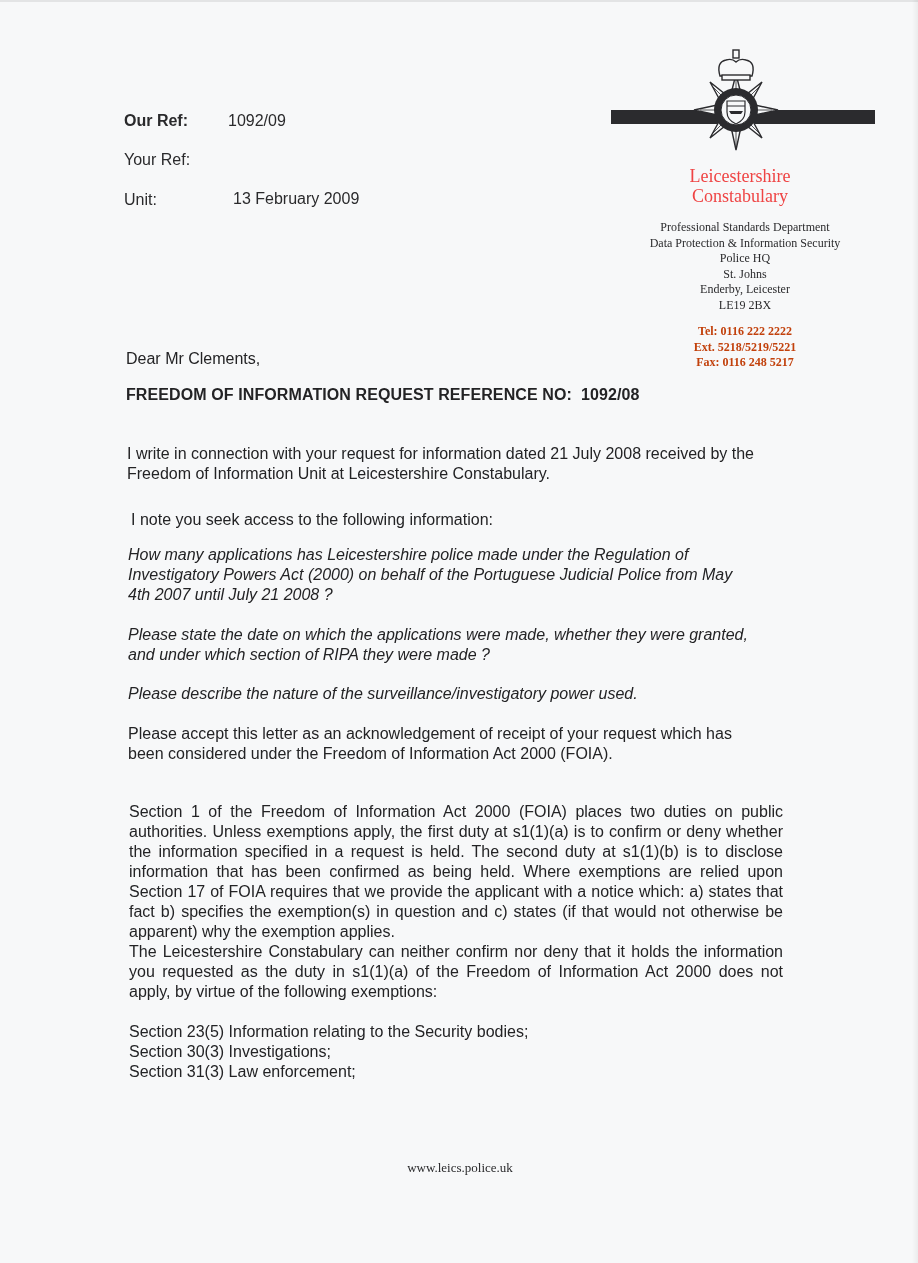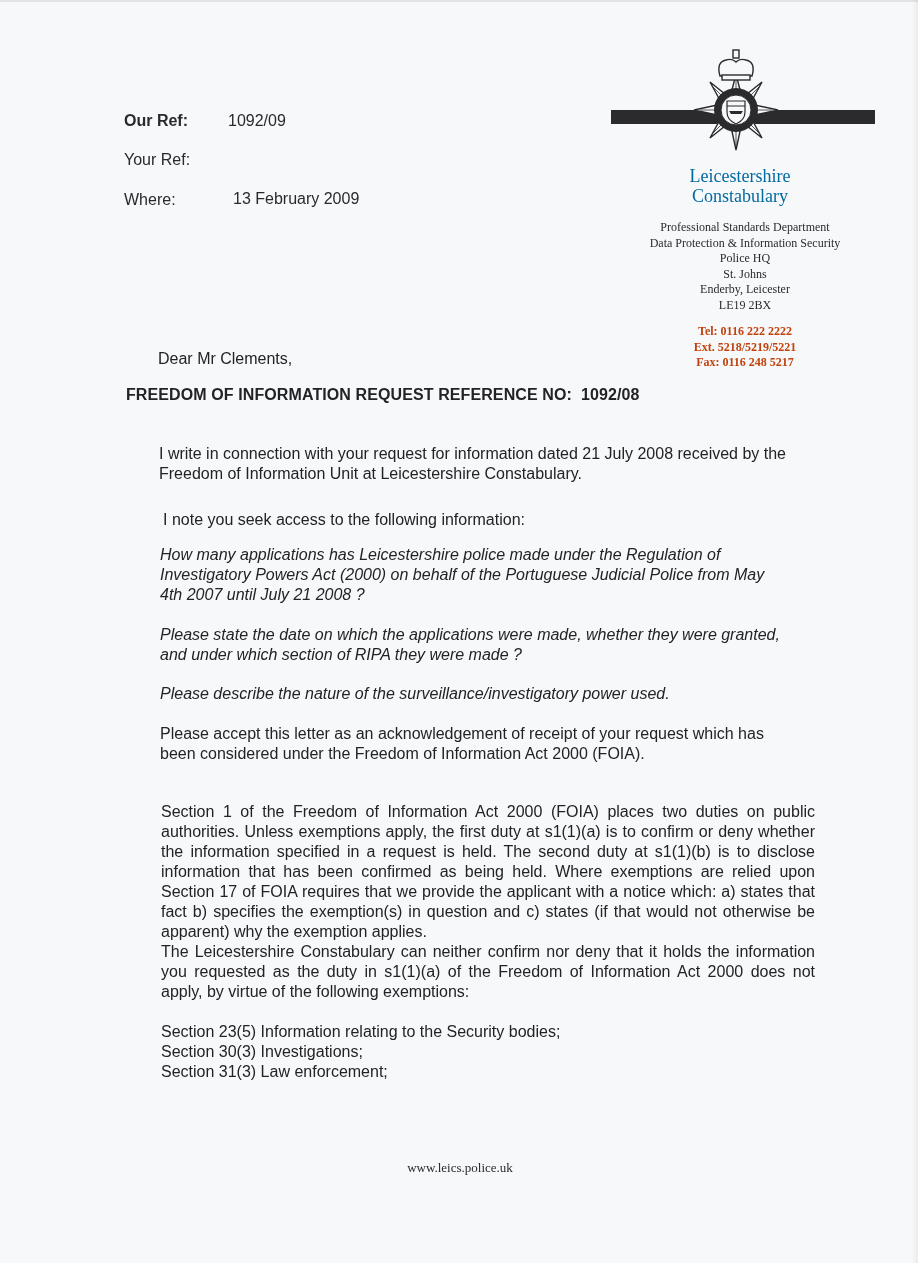--- a/index.html
+++ b/index.html
@@ -26,36 +26,35 @@
     
     .logo-bar {
       left: 611px; top: 110px; width: 264px; height: 14px;
       background: #2b2b2e;
     }
     .badge {
       left: 686px; top: 46px; width: 100px; height: 126px;
     }
     .org-name {
       left: 640px; top: 166px; width: 200px;
-      text-align: center; font-size: 18px; line-height: 20px; color: #0369a1;
+      text-align: center; font-size: 18px; line-height: 20px; color: #ef4444;
     }
     .address {
       left: 628px; top: 220px; width: 234px;
       text-align: center; font-size: 12px; line-height: 15.6px; color: #2a2a2c;
     }
     .contacts {
       left: 628px; top: 324px; width: 234px;
       text-align: center; font-size: 12px; line-height: 15.5px; color: #c2410c; font-weight: bold;
     }
 
     .body-text {
       font-size: 16px;
       line-height: 20px;
       color: #232325;
-      margin-left: 32px;
     }
     .italic { font-style: italic; }
     .heading {
       font-size: 16px; font-weight: bold; color: #232325; letter-spacing: 0.1px;
     }
     .justify { text-align: justify; }
     .footer-url {
       left: 330px; top: 1160px; width: 260px; text-align: center;
       font-size: 13px; color: #2a2a2c;
     }
@@ -70,21 +69,21 @@
 </head>
 <body>
 
 <div class="abs top-shadow"></div>
 <div class="abs edge-shadow"></div>
 
 <div class="abs ref-label bold" style="left:124px; top:112px;">Our Ref:</div>
 <div class="abs ref-value" style="left:228px; top:112px;">1092/09</div>
 <div class="abs ref-label" style="left:124px; top:151px;">Your Ref:</div>
 <div class="abs ref-value" style="left:228px; top:151px;"></div>
-<div class="abs ref-label" style="left:124px; top:191px;">Where:</div>
+<div class="abs ref-label" style="left:124px; top:191px;">Unit:</div>
 <div class="abs ref-value" style="left:233px; top:190px;">13 February 2009</div>
 
 <div class="abs logo-bar"></div>
 <div class="abs badge">
   <svg width="100" height="126" viewBox="0 0 100 126">
 
     <g fill="#f7f8f9" stroke="#2b2b2e" stroke-width="1.4">
       <polygon points="50,28 56,52 76,36 64,58 92,64 64,70 76,92 56,76 50,104 44,76 24,92 36,70 8,64 36,58 24,36 44,52"></polygon>
     </g>
     <g stroke="#2b2b2e" stroke-width="0.8">

